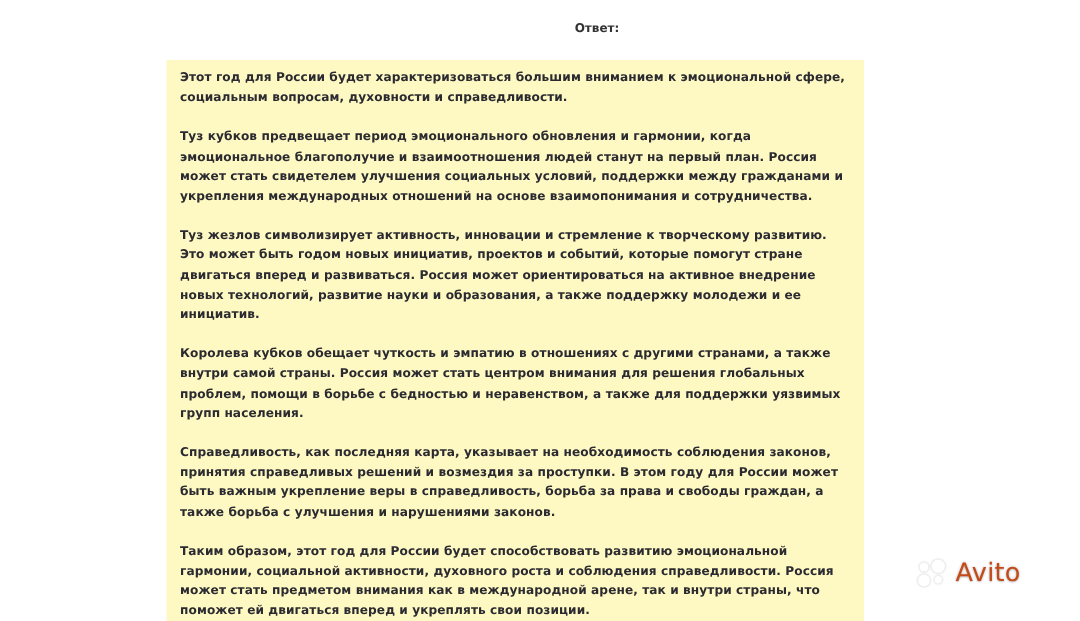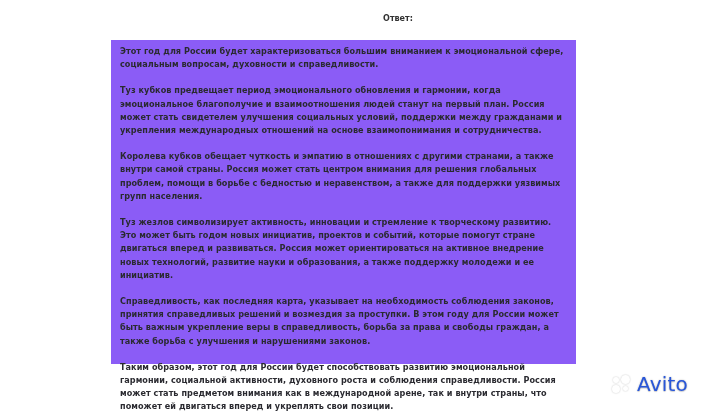--- a/index.html
+++ b/index.html
@@ -21,22 +21,22 @@
       font-size: 8px;
       font-weight: bold;
       color: #333333;
       margin-left: 38px;
     }
     .answer-box {
       position: absolute;
       left: 111px;
       top: 40px;
       width: 465px;
-      height: 324px;
-      background: #8b5cf6;
+      height: 375px;
+      background: #fef9c3;
       box-sizing: border-box;
       padding: 5px 10px 0 9px;
     }
     .answer-box p {
       margin: 0 0 13px 0;
       font-size: 8.1px;
       line-height: 13.2px;
       font-weight: bold;
       color: #2a2a30;
       letter-spacing: 0.05px;
@@ -56,36 +56,36 @@
       height: 18px;
     }
     .watermark .dot {
       position: absolute;
       border-radius: 50%;
       background: #ffffff;
       box-shadow: 0 0 2px rgba(0,0,0,0.25);
     }
     .watermark .word {
       font-family: "DejaVu Sans", sans-serif;
-      font-size: 20px;
-      color: #1d4ed8;
+      font-size: 17px;
+      color: #c2410c;
       text-shadow: 0 0 2px rgba(0,0,0,0.3), 0 1px 1px rgba(0,0,0,0.15);
       letter-spacing: 0.2px;
     }
   </style>
 </head>
 <body>
 
 <div class="header-label">Ответ:</div>
 
 <div class="answer-box">
   <p>Этот год для России будет характеризоваться большим вниманием к эмоциональной сфере, социальным вопросам, духовности и справедливости.</p>
   <p>Туз кубков предвещает период эмоционального обновления и гармонии, когда эмоциональное благополучие и взаимоотношения людей станут на первый план. Россия может стать свидетелем улучшения социальных условий, поддержки между гражданами и укрепления международных отношений на основе взаимопонимания и сотрудничества.</p>
+  <p>Туз жезлов символизирует активность, инновации и стремление к творческому развитию. Это может быть годом новых инициатив, проектов и событий, которые помогут стране двигаться вперед и развиваться. Россия может ориентироваться на активное внедрение новых технологий, развитие науки и образования, а также поддержку молодежи и ее инициатив.</p>
   <p>Королева кубков обещает чуткость и эмпатию в отношениях с другими странами, а также внутри самой страны. Россия может стать центром внимания для решения глобальных проблем, помощи в борьбе с бедностью и неравенством, а также для поддержки уязвимых групп населения.</p>
-  <p>Туз жезлов символизирует активность, инновации и стремление к творческому развитию. Это может быть годом новых инициатив, проектов и событий, которые помогут стране двигаться вперед и развиваться. Россия может ориентироваться на активное внедрение новых технологий, развитие науки и образования, а также поддержку молодежи и ее инициатив.</p>
   <p>Справедливость, как последняя карта, указывает на необходимость соблюдения законов, принятия справедливых решений и возмездия за проступки. В этом году для России может быть важным укрепление веры в справедливость, борьба за права и свободы граждан, а также борьба с улучшения и нарушениями законов.</p>
   <p>Таким образом, этот год для России будет способствовать развитию эмоциональной гармонии, социальной активности, духовного роста и соблюдения справедливости. Россия может стать предметом внимания как в международной арене, так и внутри страны, что поможет ей двигаться вперед и укреплять свои позиции.</p>
 </div>
 
 <div class="watermark">
   <div class="dots">
     <span class="dot" style="left:1px; top:2px; width:6px; height:6px;"></span>
     <span class="dot" style="left:9px; top:0px; width:9px; height:9px;"></span>
     <span class="dot" style="left:0px; top:10px; width:8px; height:8px;"></span>
     <span class="dot" style="left:11px; top:11px; width:5px; height:5px;"></span>

